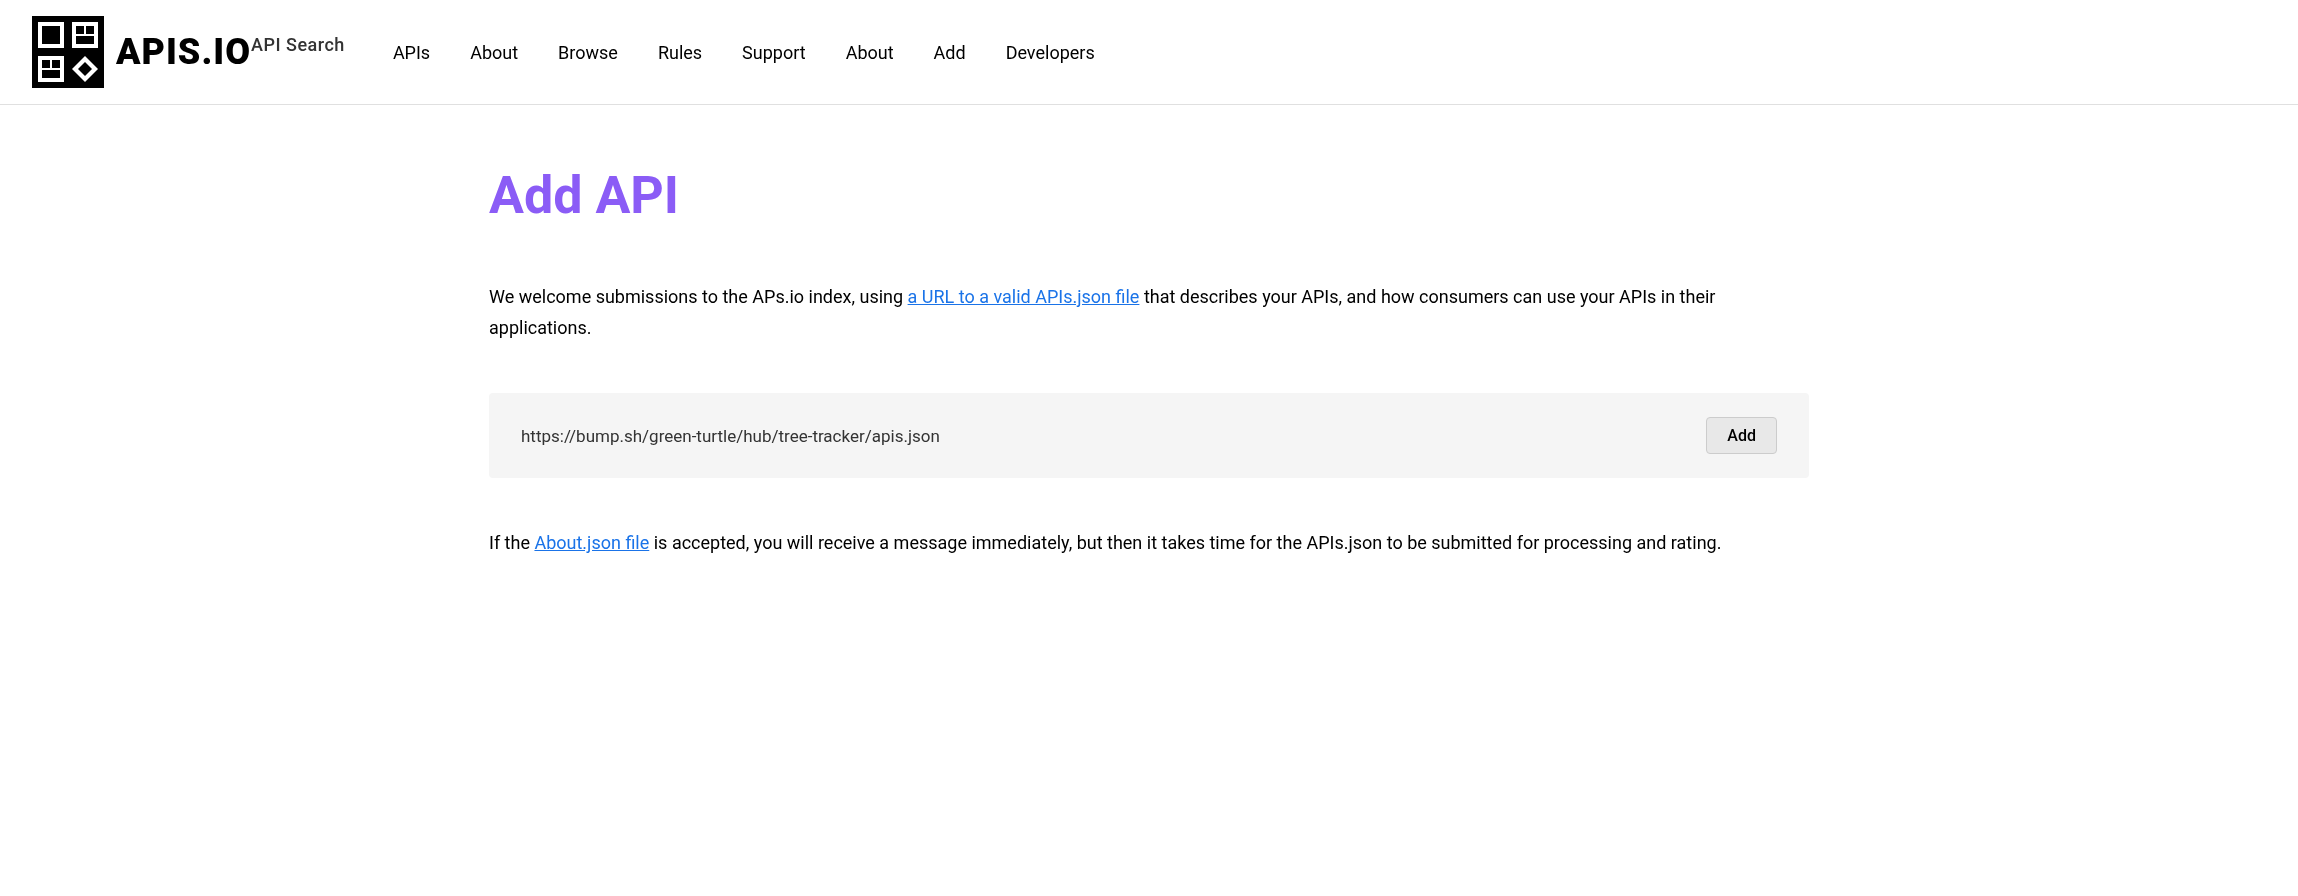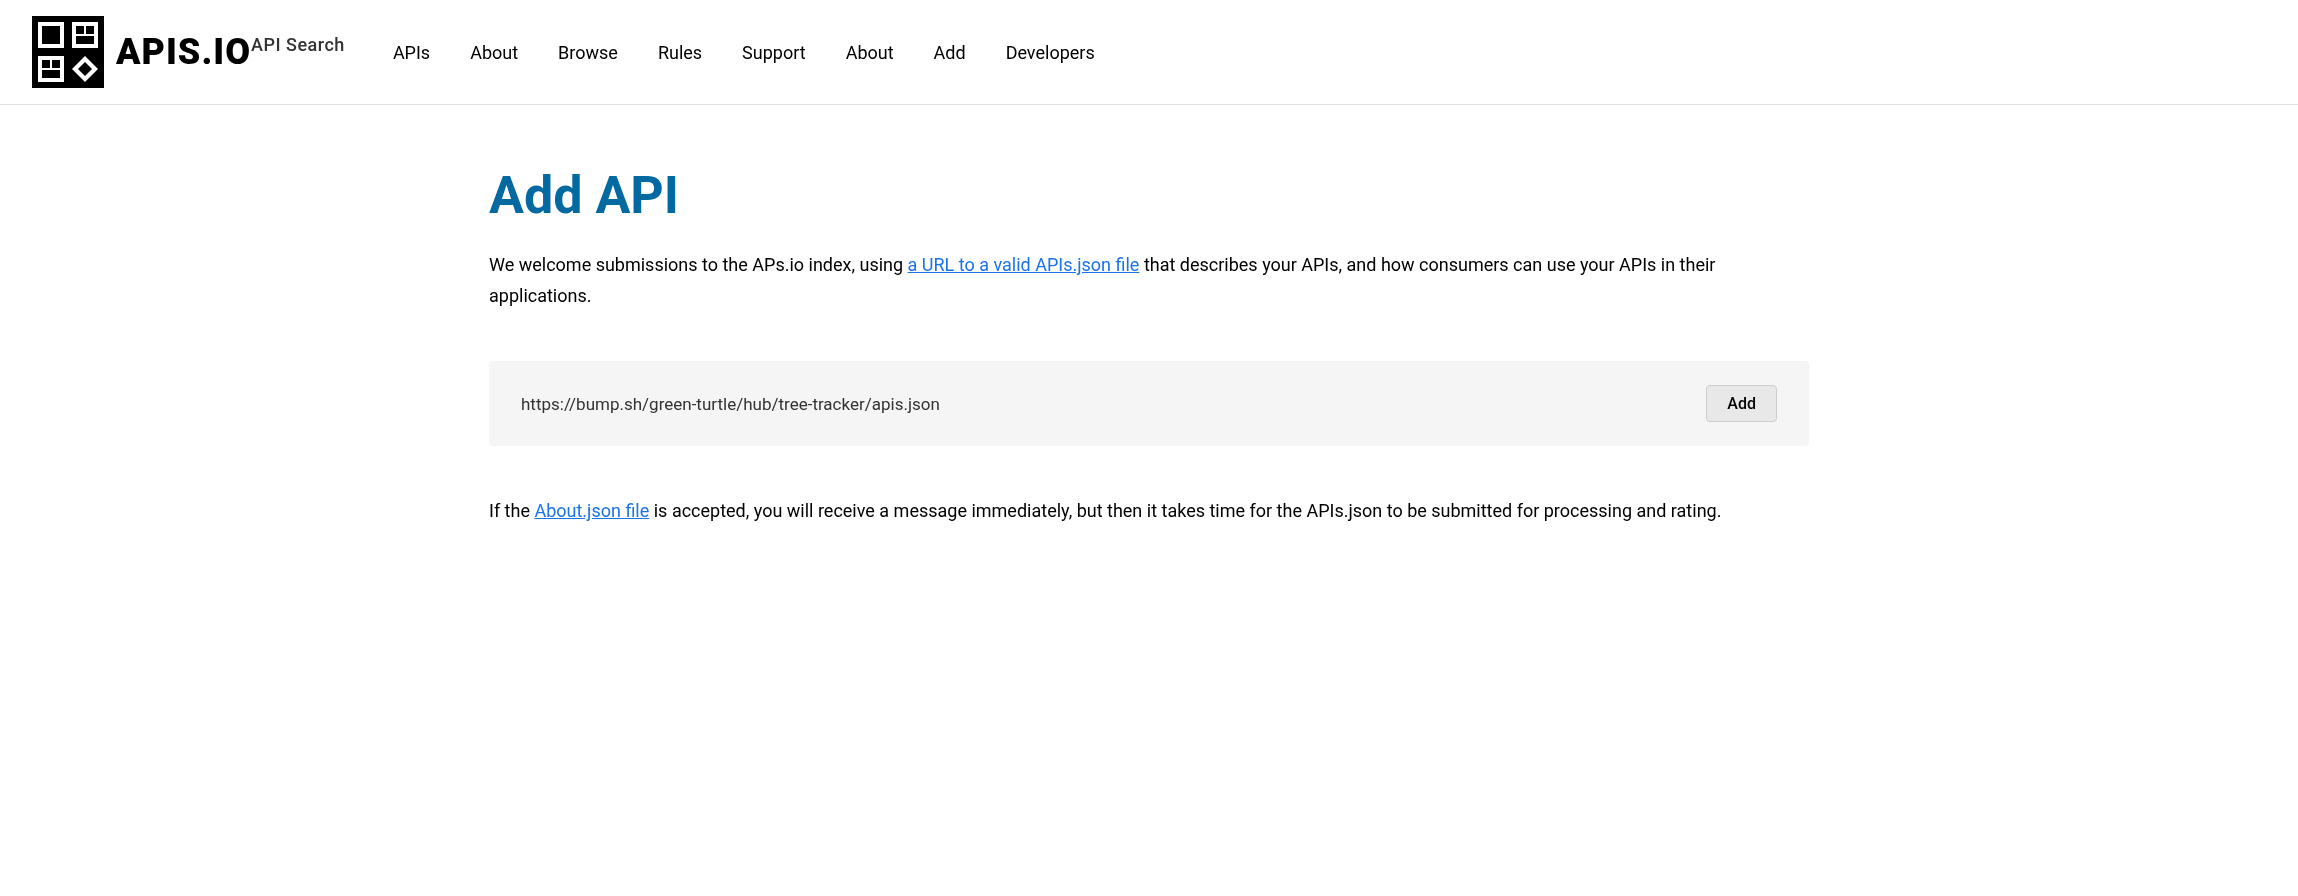--- a/index.html
+++ b/index.html
@@ -74,22 +74,22 @@
     
     .main-content {
       max-width: 1400px;
       margin: 0 auto;
       padding: 60px 40px 40px 40px;
     }
 
     .page-title {
       font-size: 52px;
       font-weight: 700;
-      margin-bottom: 24px;
-      color: #0369a1;
+      margin-bottom: 56px;
+      color: #8b5cf6;
     }
 
     .description {
       font-size: 18px;
       line-height: 1.7;
       margin-bottom: 50px;
       color: #000000;
     }
 
     .description a {

